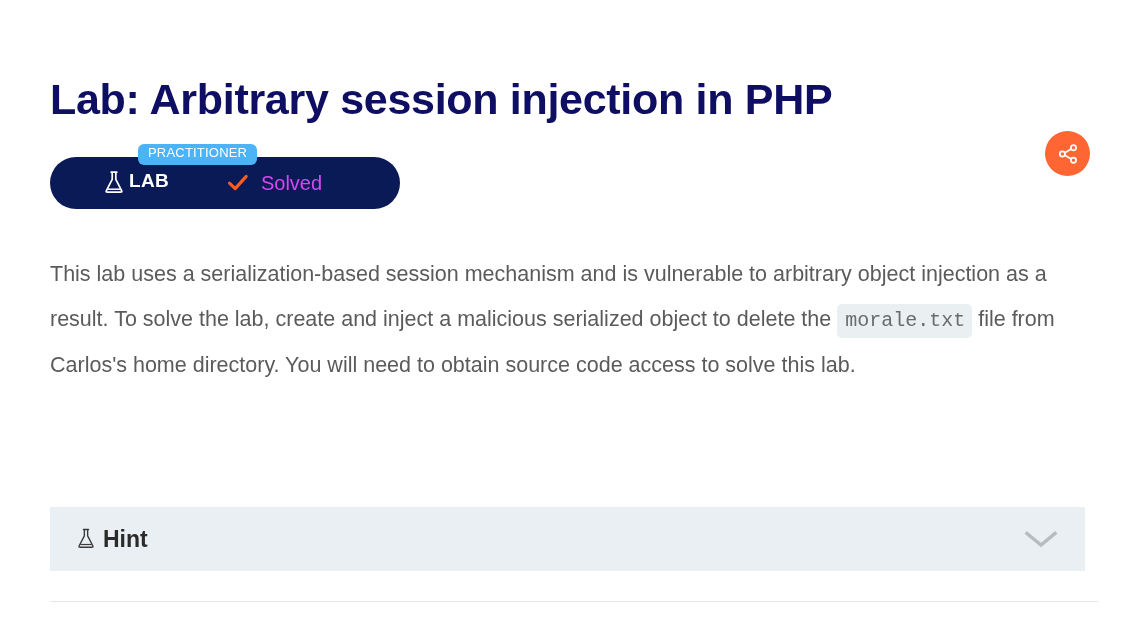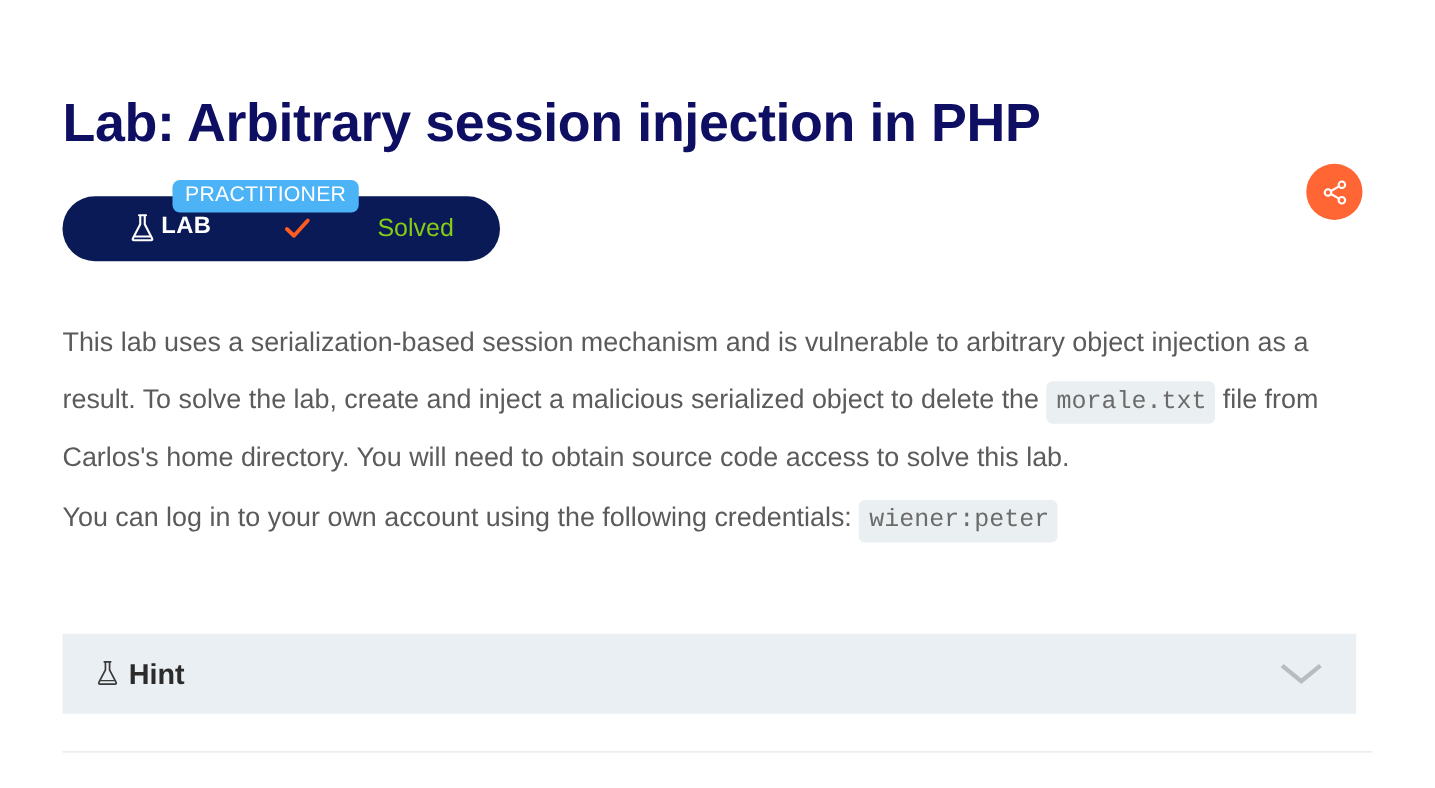--- a/index.html
+++ b/index.html
@@ -86,32 +86,31 @@
     font-weight: bold;
     letter-spacing: 0.3px;
   }
   .lab-right {
     display: flex;
     align-items: center;
     gap: 12px;
     margin-left: 58px;
   }
   .solved-label {
-    color: #84cc16;
+    color: #d946ef;
     font-size: 20px;
     font-weight: normal;
-    margin-left: 41px;
   }
   .level-tag {
     position: absolute;
     left: 88px;
     top: 0;
     background: #4cb3f7;
     color: #ffffff;
-    font-size: 17px;
+    font-size: 13px;
     font-weight: normal;
     letter-spacing: 0.2px;
     padding: 2px 10px 4px 10px;
     border-radius: 6px;
     line-height: 1.15;
     white-space: nowrap;
     z-index: 3;
   }
 
   
@@ -213,21 +212,20 @@
         </svg>
         <span class="solved-label">Solved</span>
       </div>
     </div>
 
     <span class="level-tag">PRACTITIONER</span>
   </div>
 
   <div class="lab-body">
     <p><span>This lab uses a serialization-based session mechanism and is vulnerable to arbitrary object injection as a result. To solve the lab, create and inject a malicious serialized object to delete the </span><code class="chip">morale.txt</code><span> file from Carlos's home directory. You will need to obtain source code access to solve this lab.</span></p>
-    <p><span>You can log in to your own account using the following credentials: </span><code class="chip">wiener:peter</code></p>
   </div>
 
   <div class="hint-panel">
     <div class="hint-left">
       <svg width="22" height="26" viewBox="0 0 24 26" aria-hidden="true">
         <path d="M9.2 2.6 L14.8 2.6 M10.2 2.6 L10.2 9.6 L4.6 20.4 Q3.8 22.0 5.5 22.0 L18.5 22.0 Q20.2 22.0 19.4 20.4 L13.8 9.6 L13.8 2.6" fill="none" stroke="#3a3a3a" stroke-width="1.5" stroke-linejoin="round" stroke-linecap="round"></path>
         <line x1="5.8" y1="19.0" x2="18.2" y2="19.0" stroke="#3a3a3a" stroke-width="1.3"></line>
       </svg>
       <span class="hint-label">Hint</span>
     </div>

